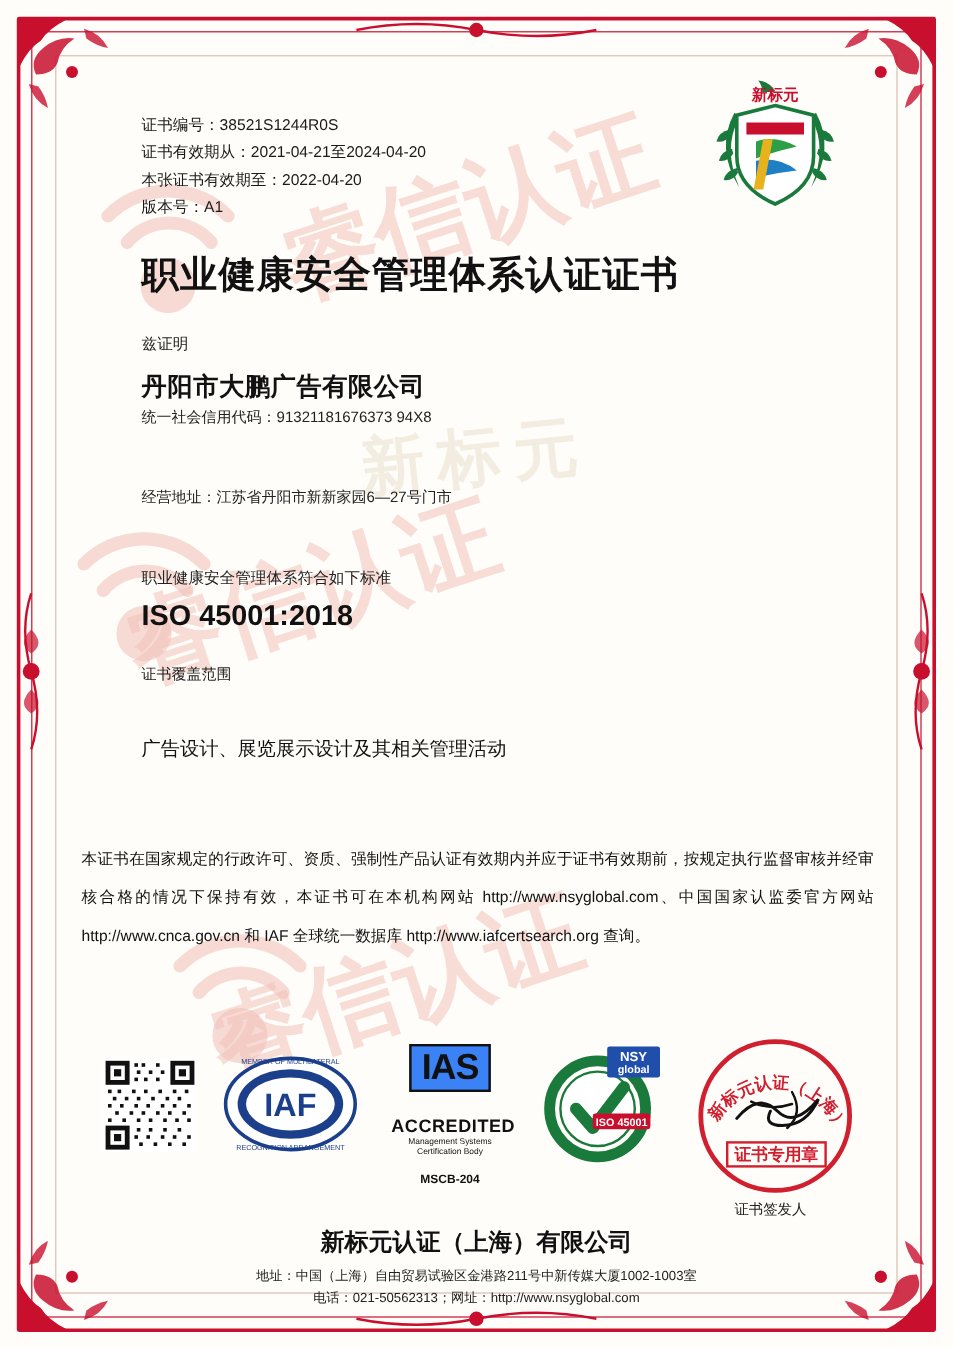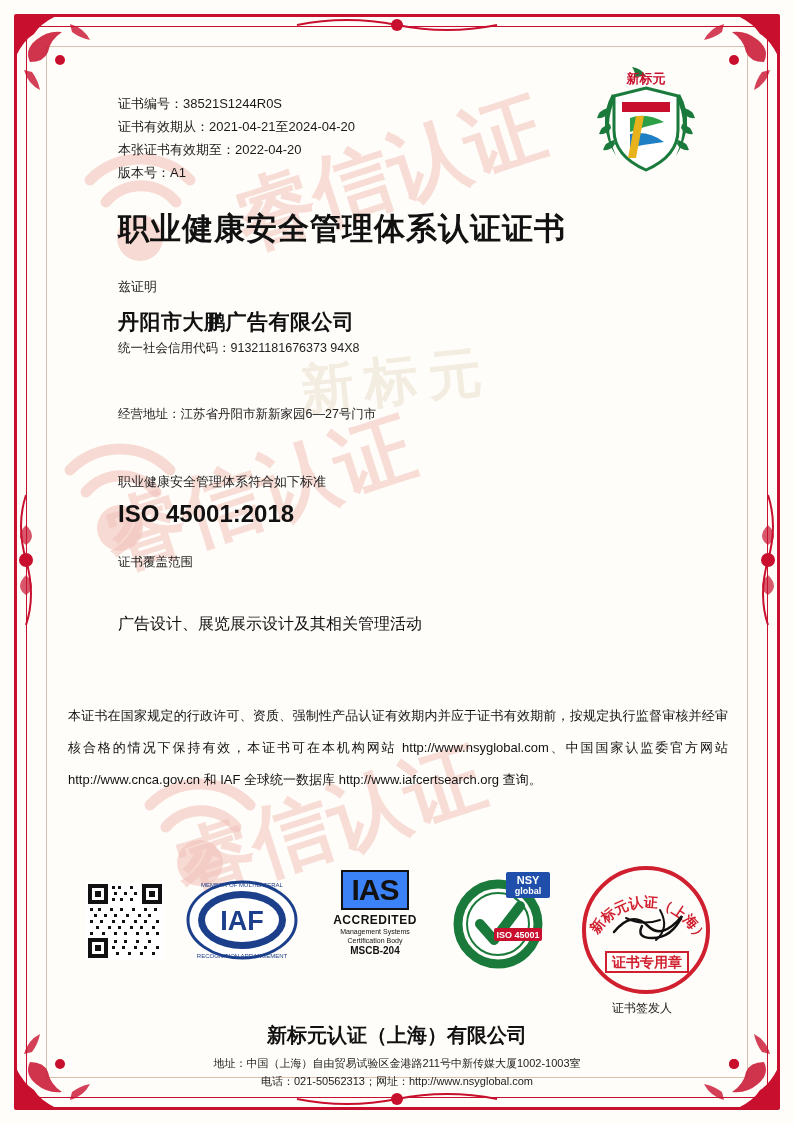--- a/index.html
+++ b/index.html
@@ -134,23 +134,23 @@
     font-size:11px;color:#222;
   }
   .footer-tel{
     position:absolute;left:0;right:0;top:1074px;text-align:center;
     font-size:11px;color:#222;
   }
 
   
   .ias-main{font-size:30px;font-weight:bold;color:#111;letter-spacing:-1px;
     border:2px solid #111;display:inline-block;padding:1px 8px;background:#3b82f6;}
-  .ias-acc{font-size:12px;font-weight:bold;color:#111;margin-top:3px;letter-spacing:.5px;}
+  .ias-acc{font-size:15px;font-weight:bold;color:#111;margin-top:20px;letter-spacing:.5px;}
   .ias-sub{font-size:7px;color:#111;line-height:9px;}
-  .ias-code{font-size:10px;font-weight:bold;color:#111;margin-top:0;}
+  .ias-code{font-size:10px;font-weight:bold;color:#111;margin-top:13px;}
 </style>
 </head>
 <body>
 
 <div class="page">
 
   <div class="border-outer"></div>
   <div class="border-inner"></div>
   <div class="border-thin"></div>
 

